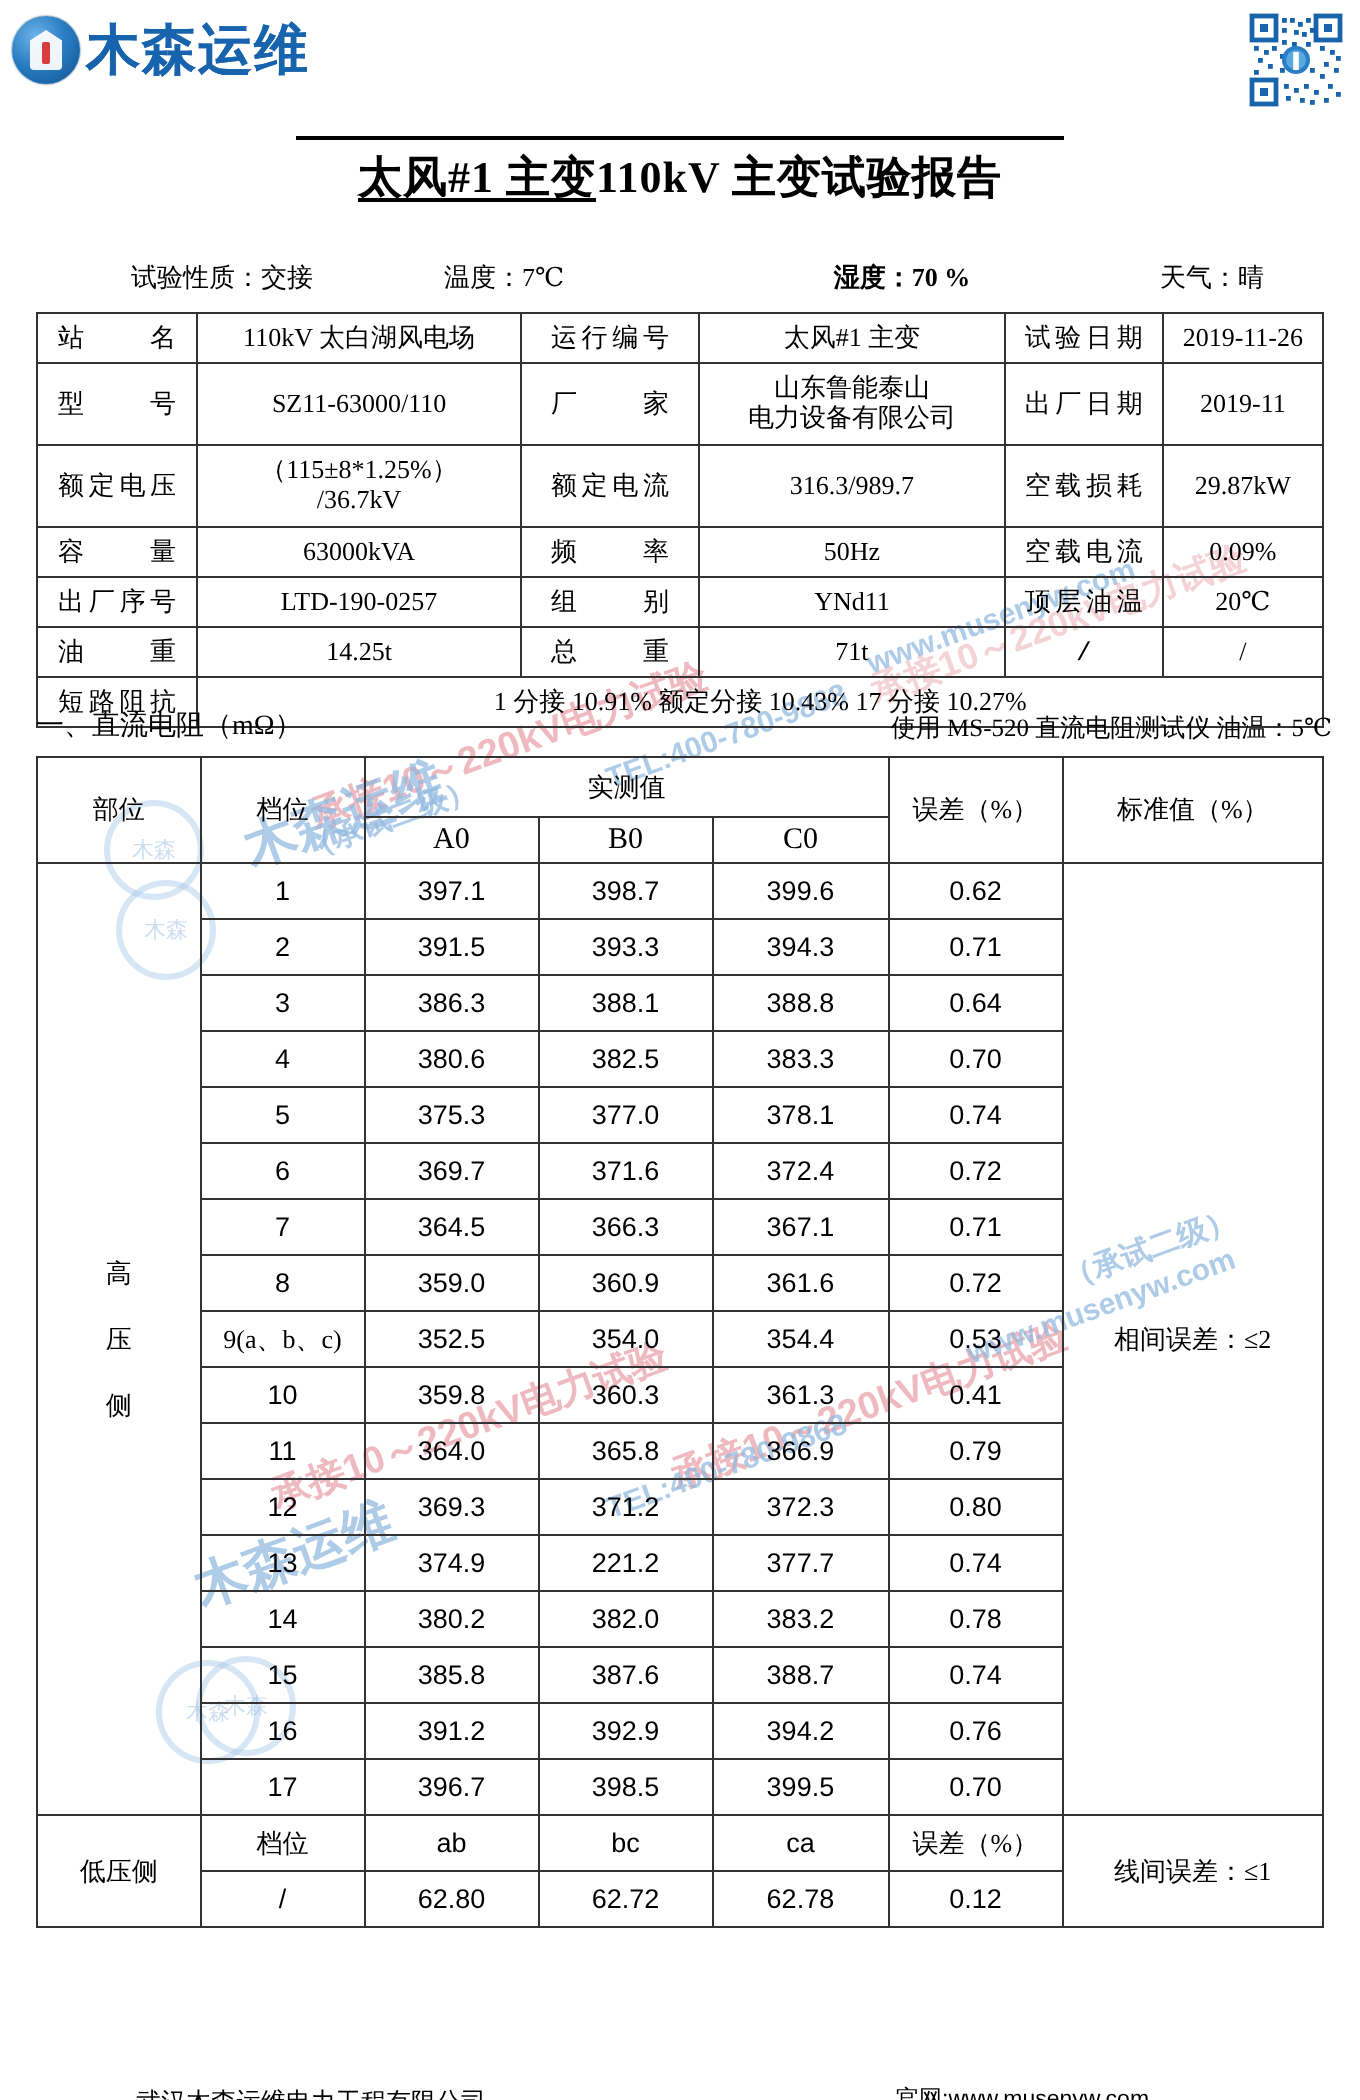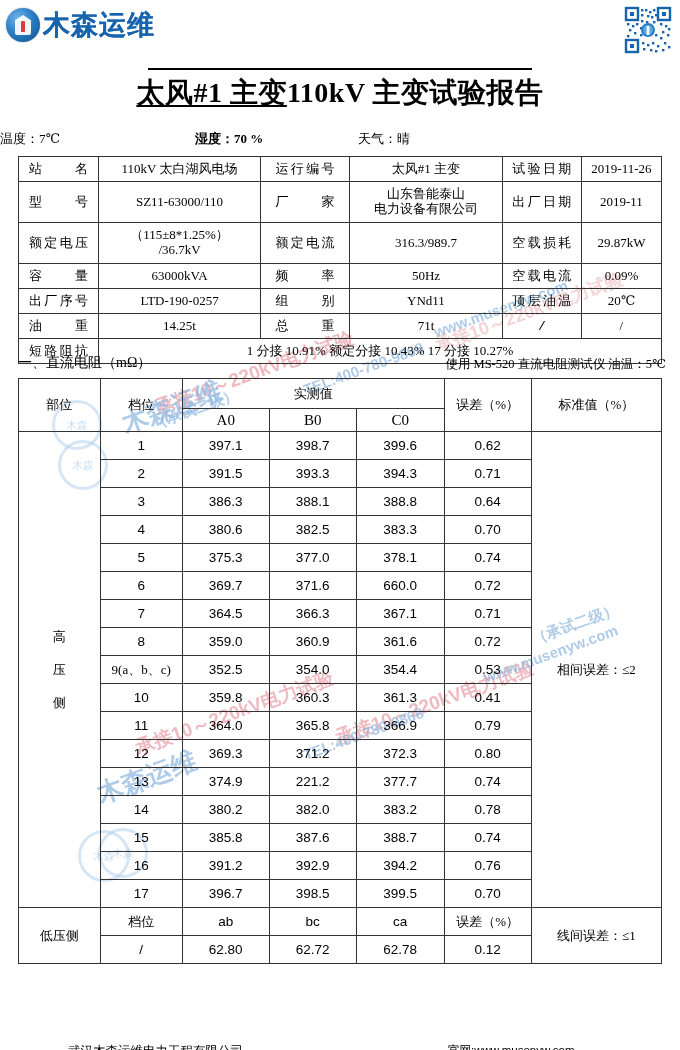--- a/index.html
+++ b/index.html
@@ -38,21 +38,21 @@
     background:linear-gradient(#4a9ad8,#11538f);-webkit-background-clip:text;}
   .hdr-title{position:absolute;left:0;right:0;top:24px;text-align:center;
     font-size:13.5px;letter-spacing:.4px;}
   .qr{position:absolute;right:8px;top:6px;width:48px;height:48px;background:#fff;}
   .qr svg{display:block;}
 
   .rule{position:absolute;left:148px;right:148px;top:68px;height:2px;background:#000;}
 
   
   .doc-title{position:absolute;left:0;right:0;top:74px;text-align:center;
-    font-size:28px;font-weight:bold;letter-spacing:.5px;z-index:10;}
+    font-size:22px;font-weight:bold;letter-spacing:.5px;z-index:10;}
   .doc-title .u{text-decoration:underline;text-underline-offset:3px;}
 
   
   .cond{position:absolute;left:0;right:0;top:130px;height:22px;z-index:10;
     display:flex;font-size:13px;}
   .cond span{display:block;}
   .cond .c1{width:222px;text-align:center;}
   .cond .c2{width:148px;text-align:left;}
   .cond .c3{width:162px;text-align:center;font-weight:bold;}
   .cond .c4{width:148px;text-align:center;font-family:Liberation Mono, monospace;}
@@ -190,20 +190,21 @@
     </div>
   </div>
 
   <div class="rule"></div>
 
   <div class="doc-title">
     <span class="u">太风#1 主变</span><span>110kV 主变试验报告</span>
   </div>
 
   <div class="cond">
+    <span class="c1">试验性质：交接</span>
     <span class="c2">温度：7℃</span>
     <span class="c3">湿度：70 %</span>
     <span class="c4">天气：晴</span>
   </div>
 
   <table class="t-info">
     <tbody>
         <tr>
       <td class="lbl w-a">站　　名</td>
       <td class="w-b">110kV 太白湖风电场</td>
@@ -322,21 +323,21 @@
       <td>5</td>
       <td>375.3</td>
       <td>377.0</td>
       <td>378.1</td>
       <td>0.74</td>
     </tr>
     <tr class="drow">
       <td>6</td>
       <td>369.7</td>
       <td>371.6</td>
-      <td>660.0</td>
+      <td>372.4</td>
       <td>0.72</td>
     </tr>
     <tr class="drow">
       <td>7</td>
       <td>364.5</td>
       <td>366.3</td>
       <td>367.1</td>
       <td>0.71</td>
     </tr>
     <tr class="drow">

